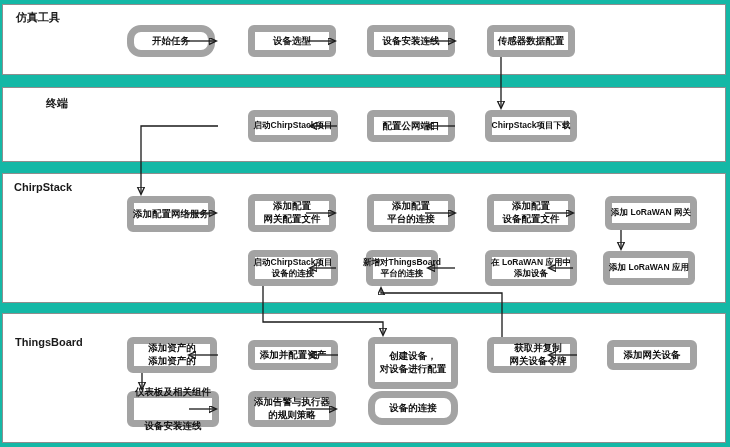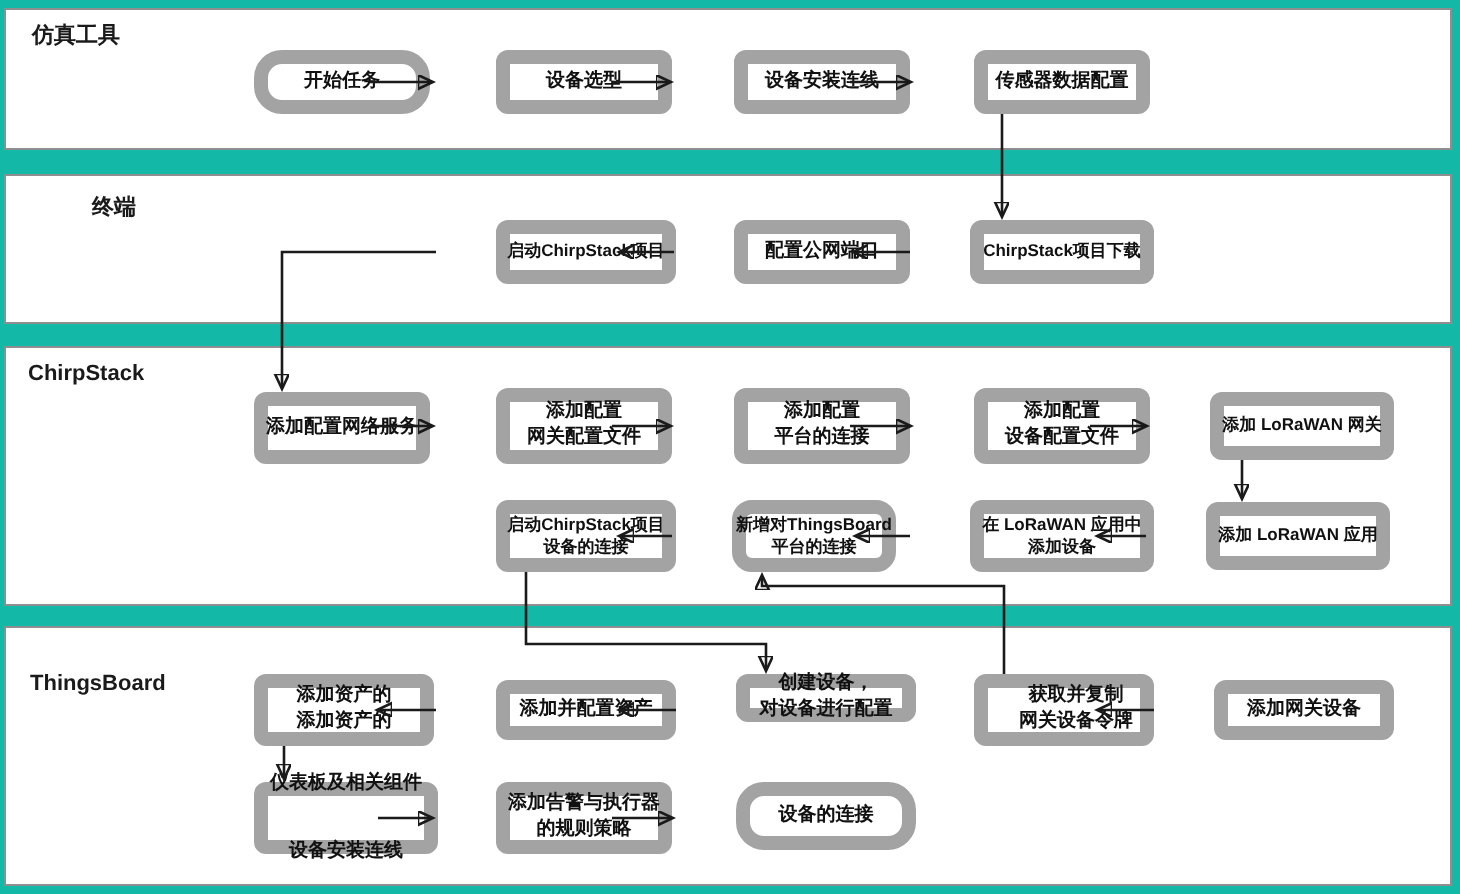--- a/index.html
+++ b/index.html
@@ -80,40 +80,40 @@
     <span>设备配置文件</span>
   </div>
   <div class="node latin" style="left:575px;top:196px;width:92px;height:34px;">
     <span>添加 LoRaWAN 网关</span>
   </div>
 
   <div class="node latin" style="left:218px;top:250px;width:90px;height:36px;">
     <span>启动ChirpStack项目</span>
     <span>设备的连接</span>
   </div>
-  <div class="node latin" style="left:336px;top:250px;width:82px;height:36px;border-radius:10px;">
+  <div class="node latin" style="left:336px;top:250px;width:72px;height:36px;">
     <span>新增对ThingsBoard</span>
     <span>平台的连接</span>
   </div>
   <div class="node latin" style="left:455px;top:250px;width:92px;height:36px;">
     <span>在 LoRaWAN 应用中</span>
     <span>添加设备</span>
   </div>
   <div class="node latin" style="left:573px;top:251px;width:92px;height:34px;">
     <span>添加 LoRaWAN 应用</span>
   </div>
 
   <div class="node" style="left:97px;top:337px;width:90px;height:36px;">
     <span>添加资产的</span>
     <span>添加资产的</span>
   </div>
   <div class="node" style="left:218px;top:340px;width:90px;height:30px;">
     <span>添加并配置资产</span>
   </div>
-  <div class="node" style="left:338px;top:337px;width:90px;height:24px;">
+  <div class="node" style="left:338px;top:337px;width:90px;height:52px;">
     <span>创建设备，</span>
     <span>对设备进行配置</span>
   </div>
   <div class="node" style="left:457px;top:337px;width:90px;height:36px;padding-left:12px;">
     <span>获取并复制</span>
     <span>网关设备令牌</span>
   </div>
   <div class="node" style="left:577px;top:340px;width:90px;height:30px;">
     <span>添加网关设备</span>
   </div>

